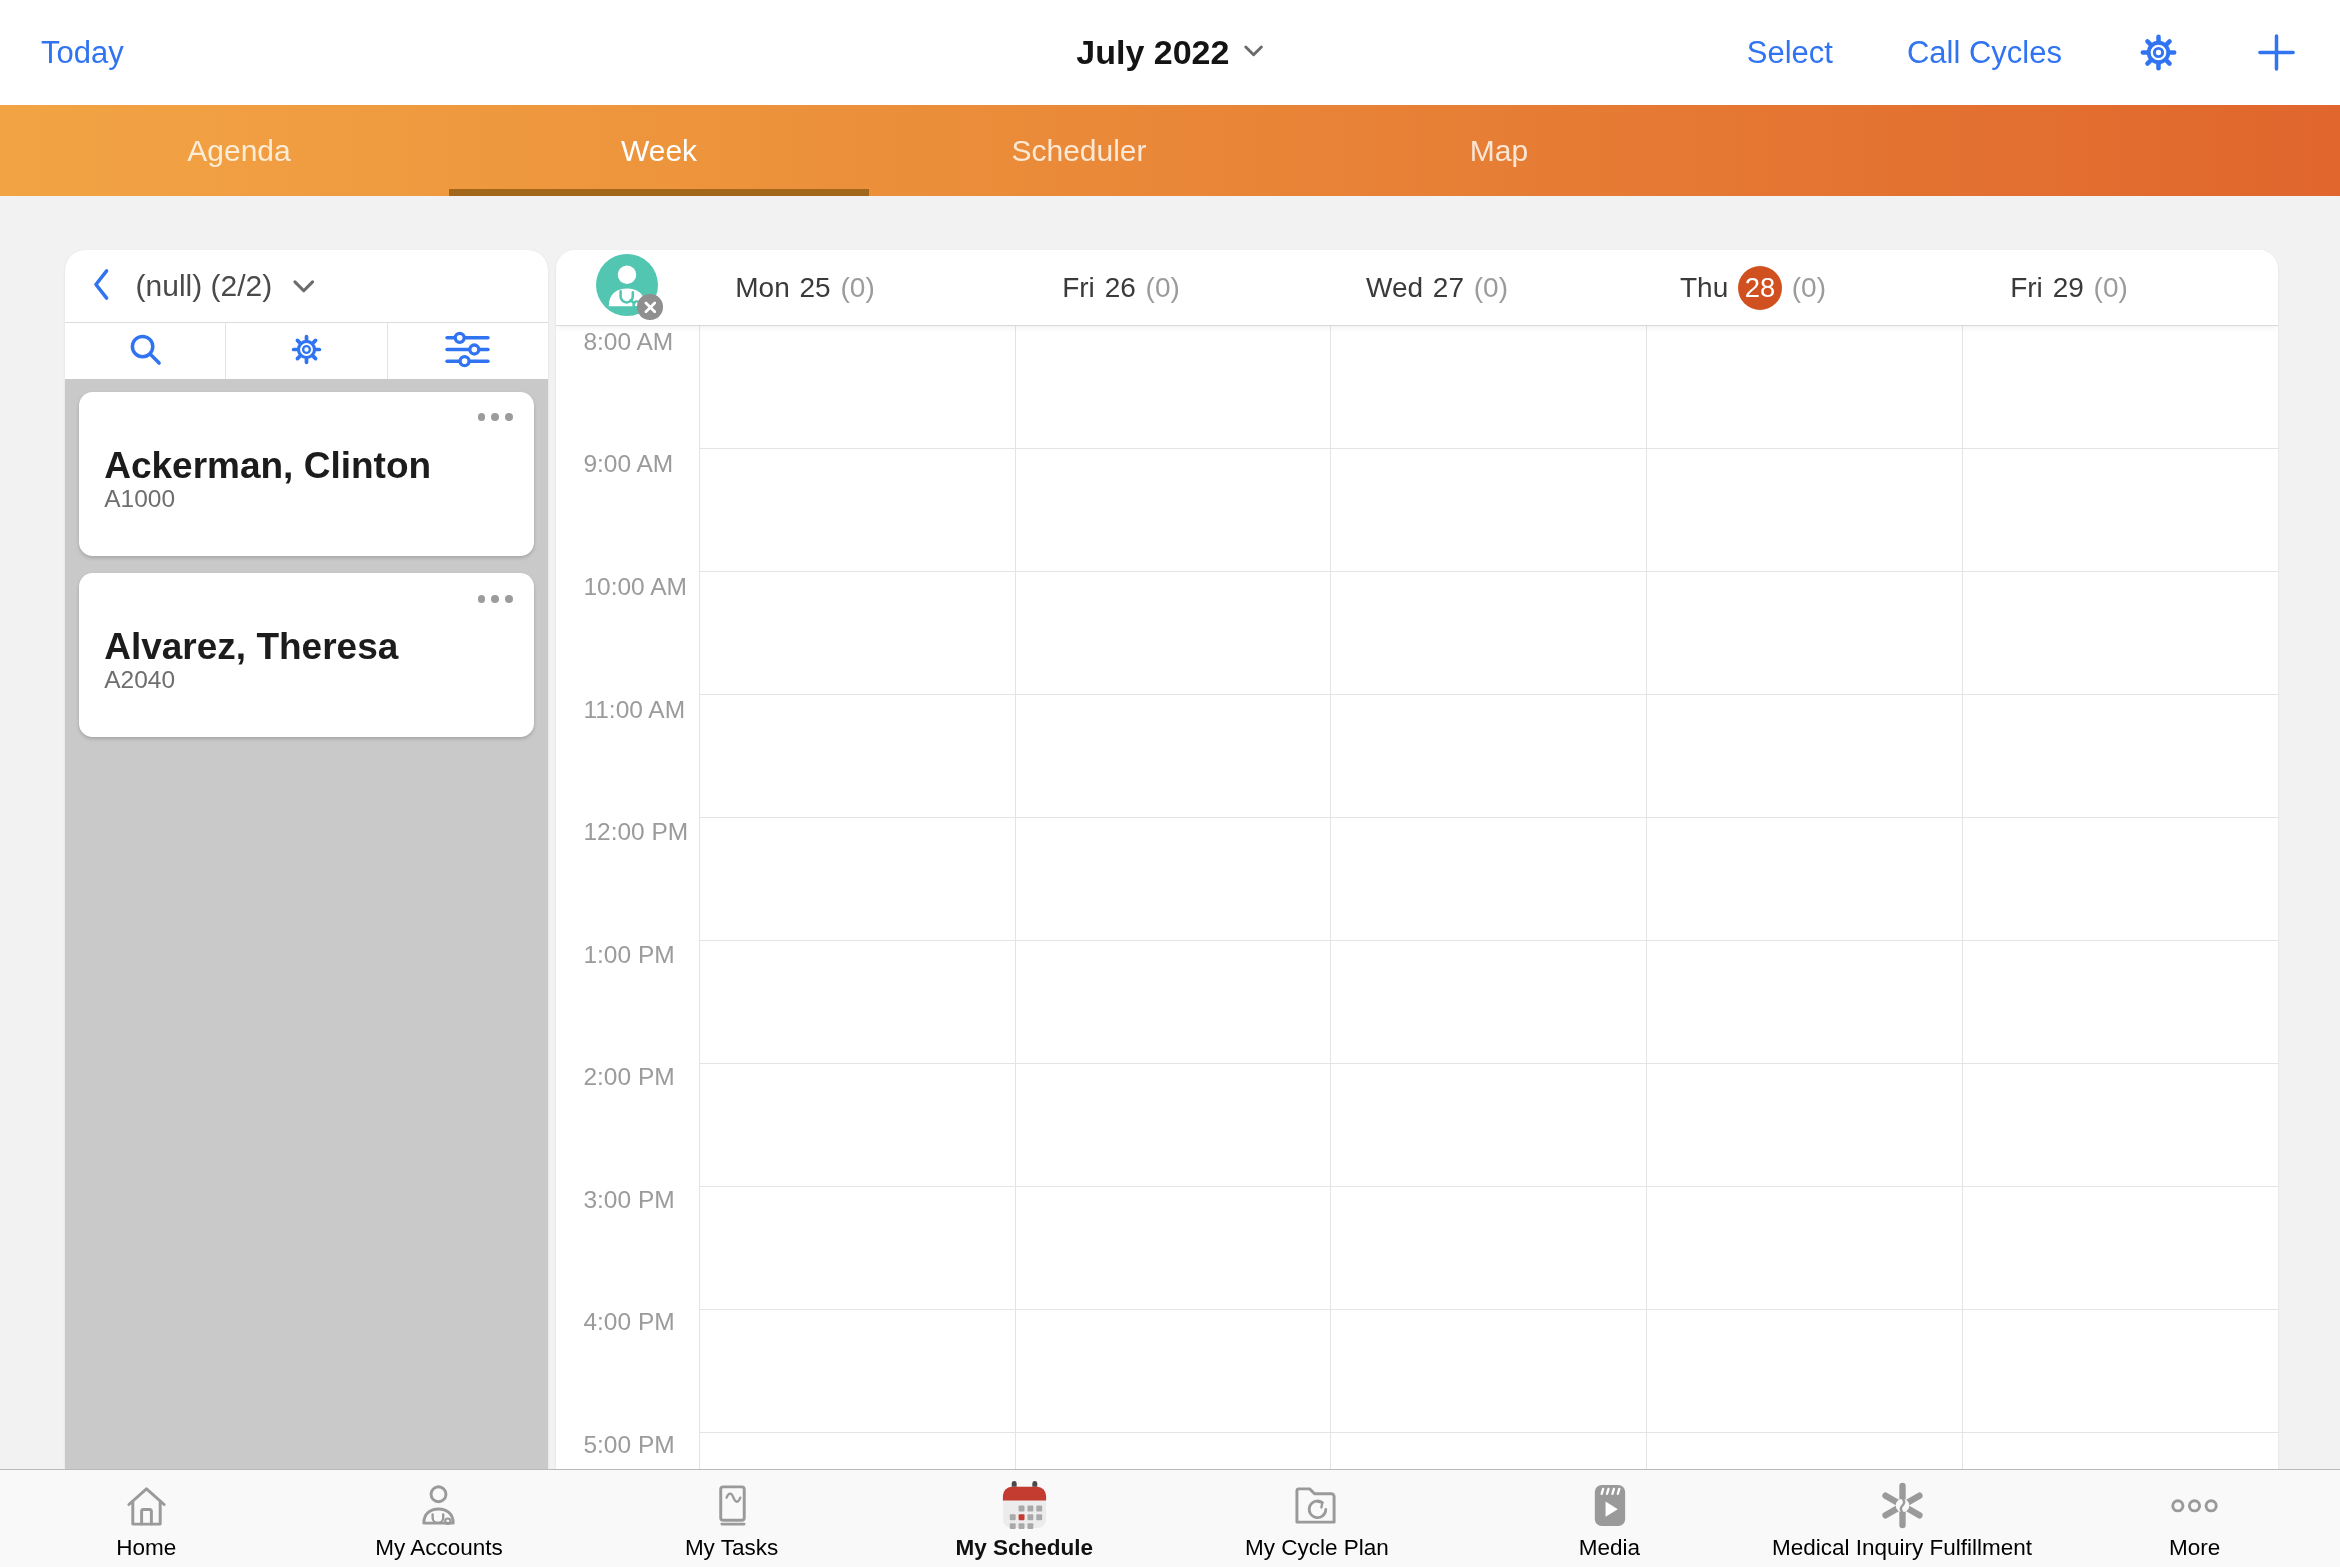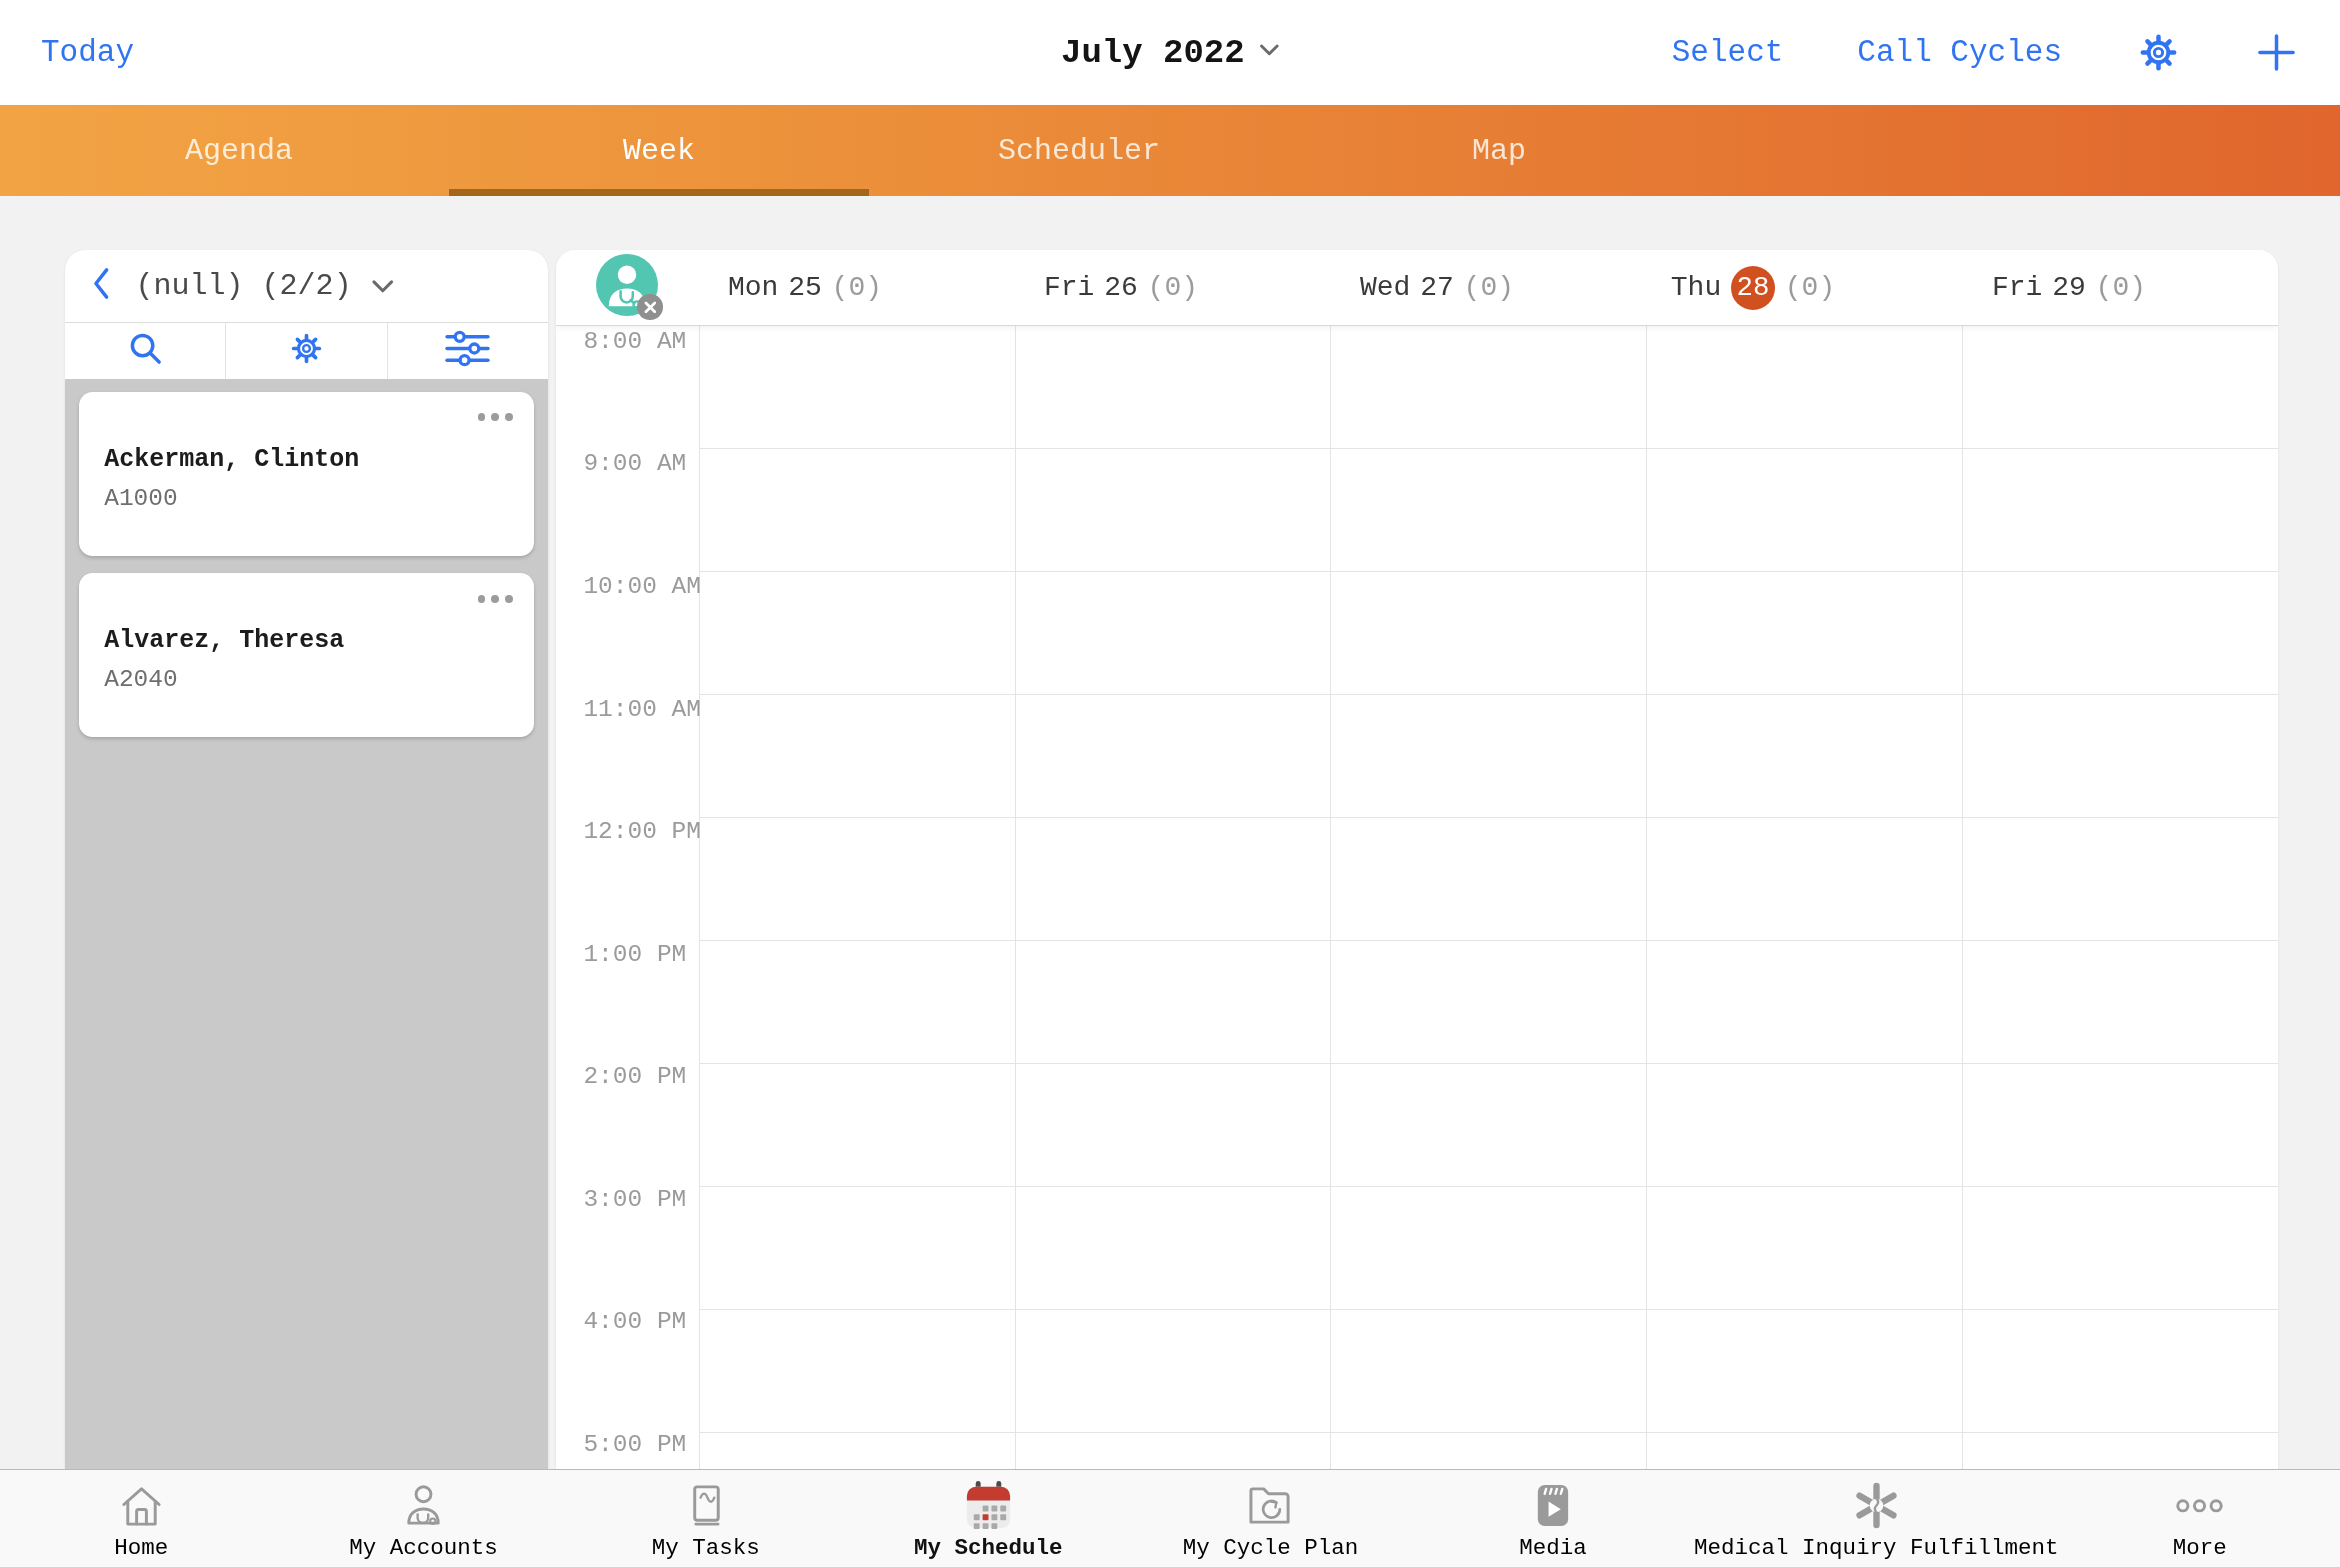--- a/index.html
+++ b/index.html
@@ -1,18 +1,18 @@
 <!DOCTYPE html>
 <html><head>
 <meta charset="utf-8">
 <style>
   * { margin:0; padding:0; box-sizing:border-box; }
   html,body { width:2341px; height:1567px; overflow:hidden;
     font-family:"Liberation Sans", sans-serif; background:#F2F2F2; }
-  .stage { position:relative; width:1920px; height:1567px;font-family:Liberation Mono, monospace; }
+  .stage { position:relative; width:1920px; height:1567px; }
 
   
   .topbar { position:absolute; left:0; top:0; width:2341px; height:105px; background:#FFFFFF; }
   .topbar-today { position:absolute; left:41px; top:0; height:105px; display:flex; align-items:center;
     font-size:31px; color:#3174F2; cursor:pointer; }
   .topbar-center { position:absolute; left:50%; top:0; transform:translateX(-50%); height:105px;
     display:flex; align-items:center; gap:13.7px; cursor:pointer; }
   .topbar-title { font-size:34px; font-weight:700; color:#141414; }
   .topbar-right { position:absolute; right:43px; top:0; height:105px; display:flex; align-items:center; gap:74px; }
   .toplink { font-size:31px; color:#3174F2; cursor:pointer; }
@@ -33,21 +33,21 @@
   .lp-title { margin-left:25.5px; font-size:30px; color:#4A4A4A; }
   .lp-caret { margin-left:19.6px; display:flex; align-items:center; cursor:pointer; }
   .lp-toolbar { height:57px; background:#FFFFFF; border-top:1px solid #DCDCDC; display:flex; }
   .lp-tool { flex:1; display:flex; align-items:center; justify-content:center; cursor:pointer; }
   .lp-tool + .lp-tool { border-left:1px solid #E3E3E3; }
   .lp-list { padding:12.7px 13.7px; }
   .acct-card { position:relative; background:#FFFFFF; border-radius:13.7px; height:164px; margin-bottom:17.6px;
     box-shadow:0 2px 3.9px rgba(0,0,0,0.18); cursor:pointer; }
   .acct-dots { position:absolute; top:21.6px; right:21.6px; display:flex; gap:5.9px; cursor:pointer; }
   .acct-dots span { width:7.8px; height:7.8px; border-radius:50%; background:#9C9C9C; }
-  .acct-name { position:absolute; left:25.5px; top:53px; font-size:25px; font-weight:600; color:#1C1C1C; }
+  .acct-name { position:absolute; left:25.5px; top:53px; font-size:37px; font-weight:600; color:#1C1C1C; }
   .acct-id   { position:absolute; left:25.5px; top:93px; font-size:24.5px; color:#6E6E6E; }
 
   
   .cal-card { position:absolute; left:556px; top:250px; width:1722px; height:1219px;
     background:#FFFFFF; border-radius:19.6px 19.6px 0 0; overflow:hidden; box-shadow:0 1px 2.9px rgba(0,0,0,0.08); }
   .cal-header { position:relative; height:76px; background:#FFFFFF; border-bottom:1px solid #D8D8D8;
     box-shadow:0 2.9px 6.9px rgba(0,0,0,0.05); display:flex; padding-left:91px; z-index:3; }
   .daycell { width:316px; display:flex; align-items:center; justify-content:center; gap:9.8px;
     font-size:28px; color:#3A3A3A; cursor:pointer; }
   .daycount { color:#9B9B9B; }

